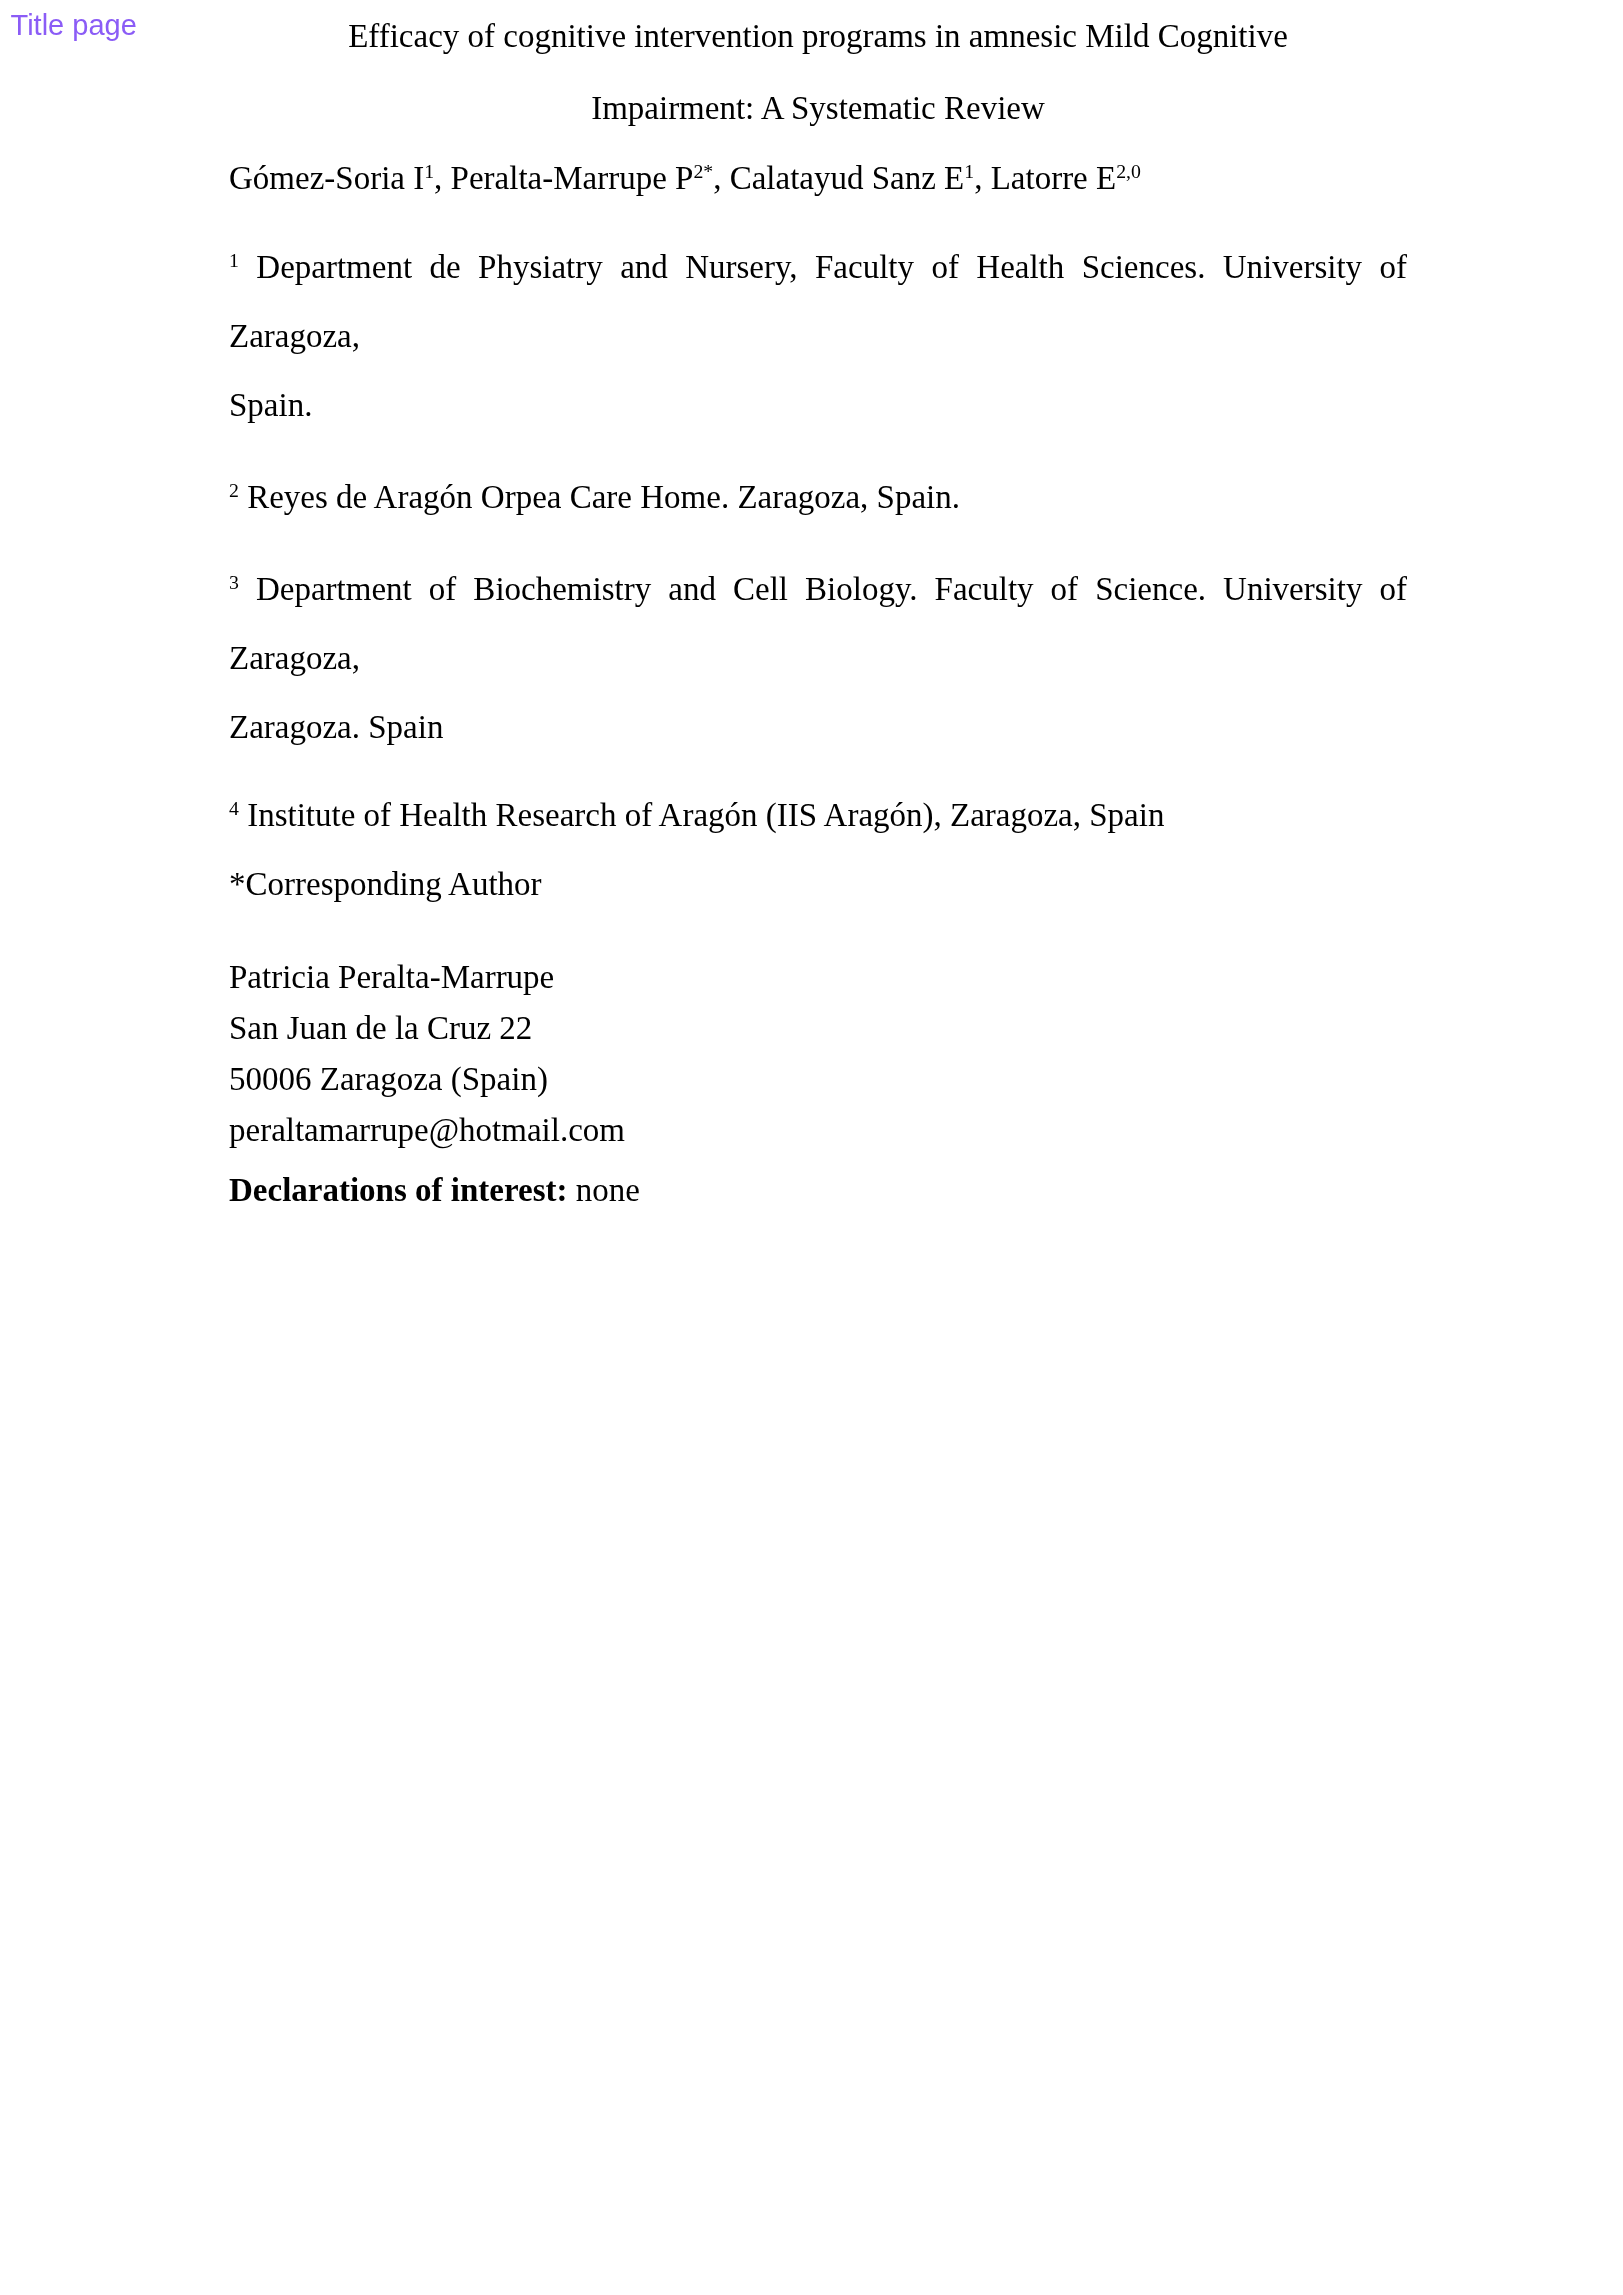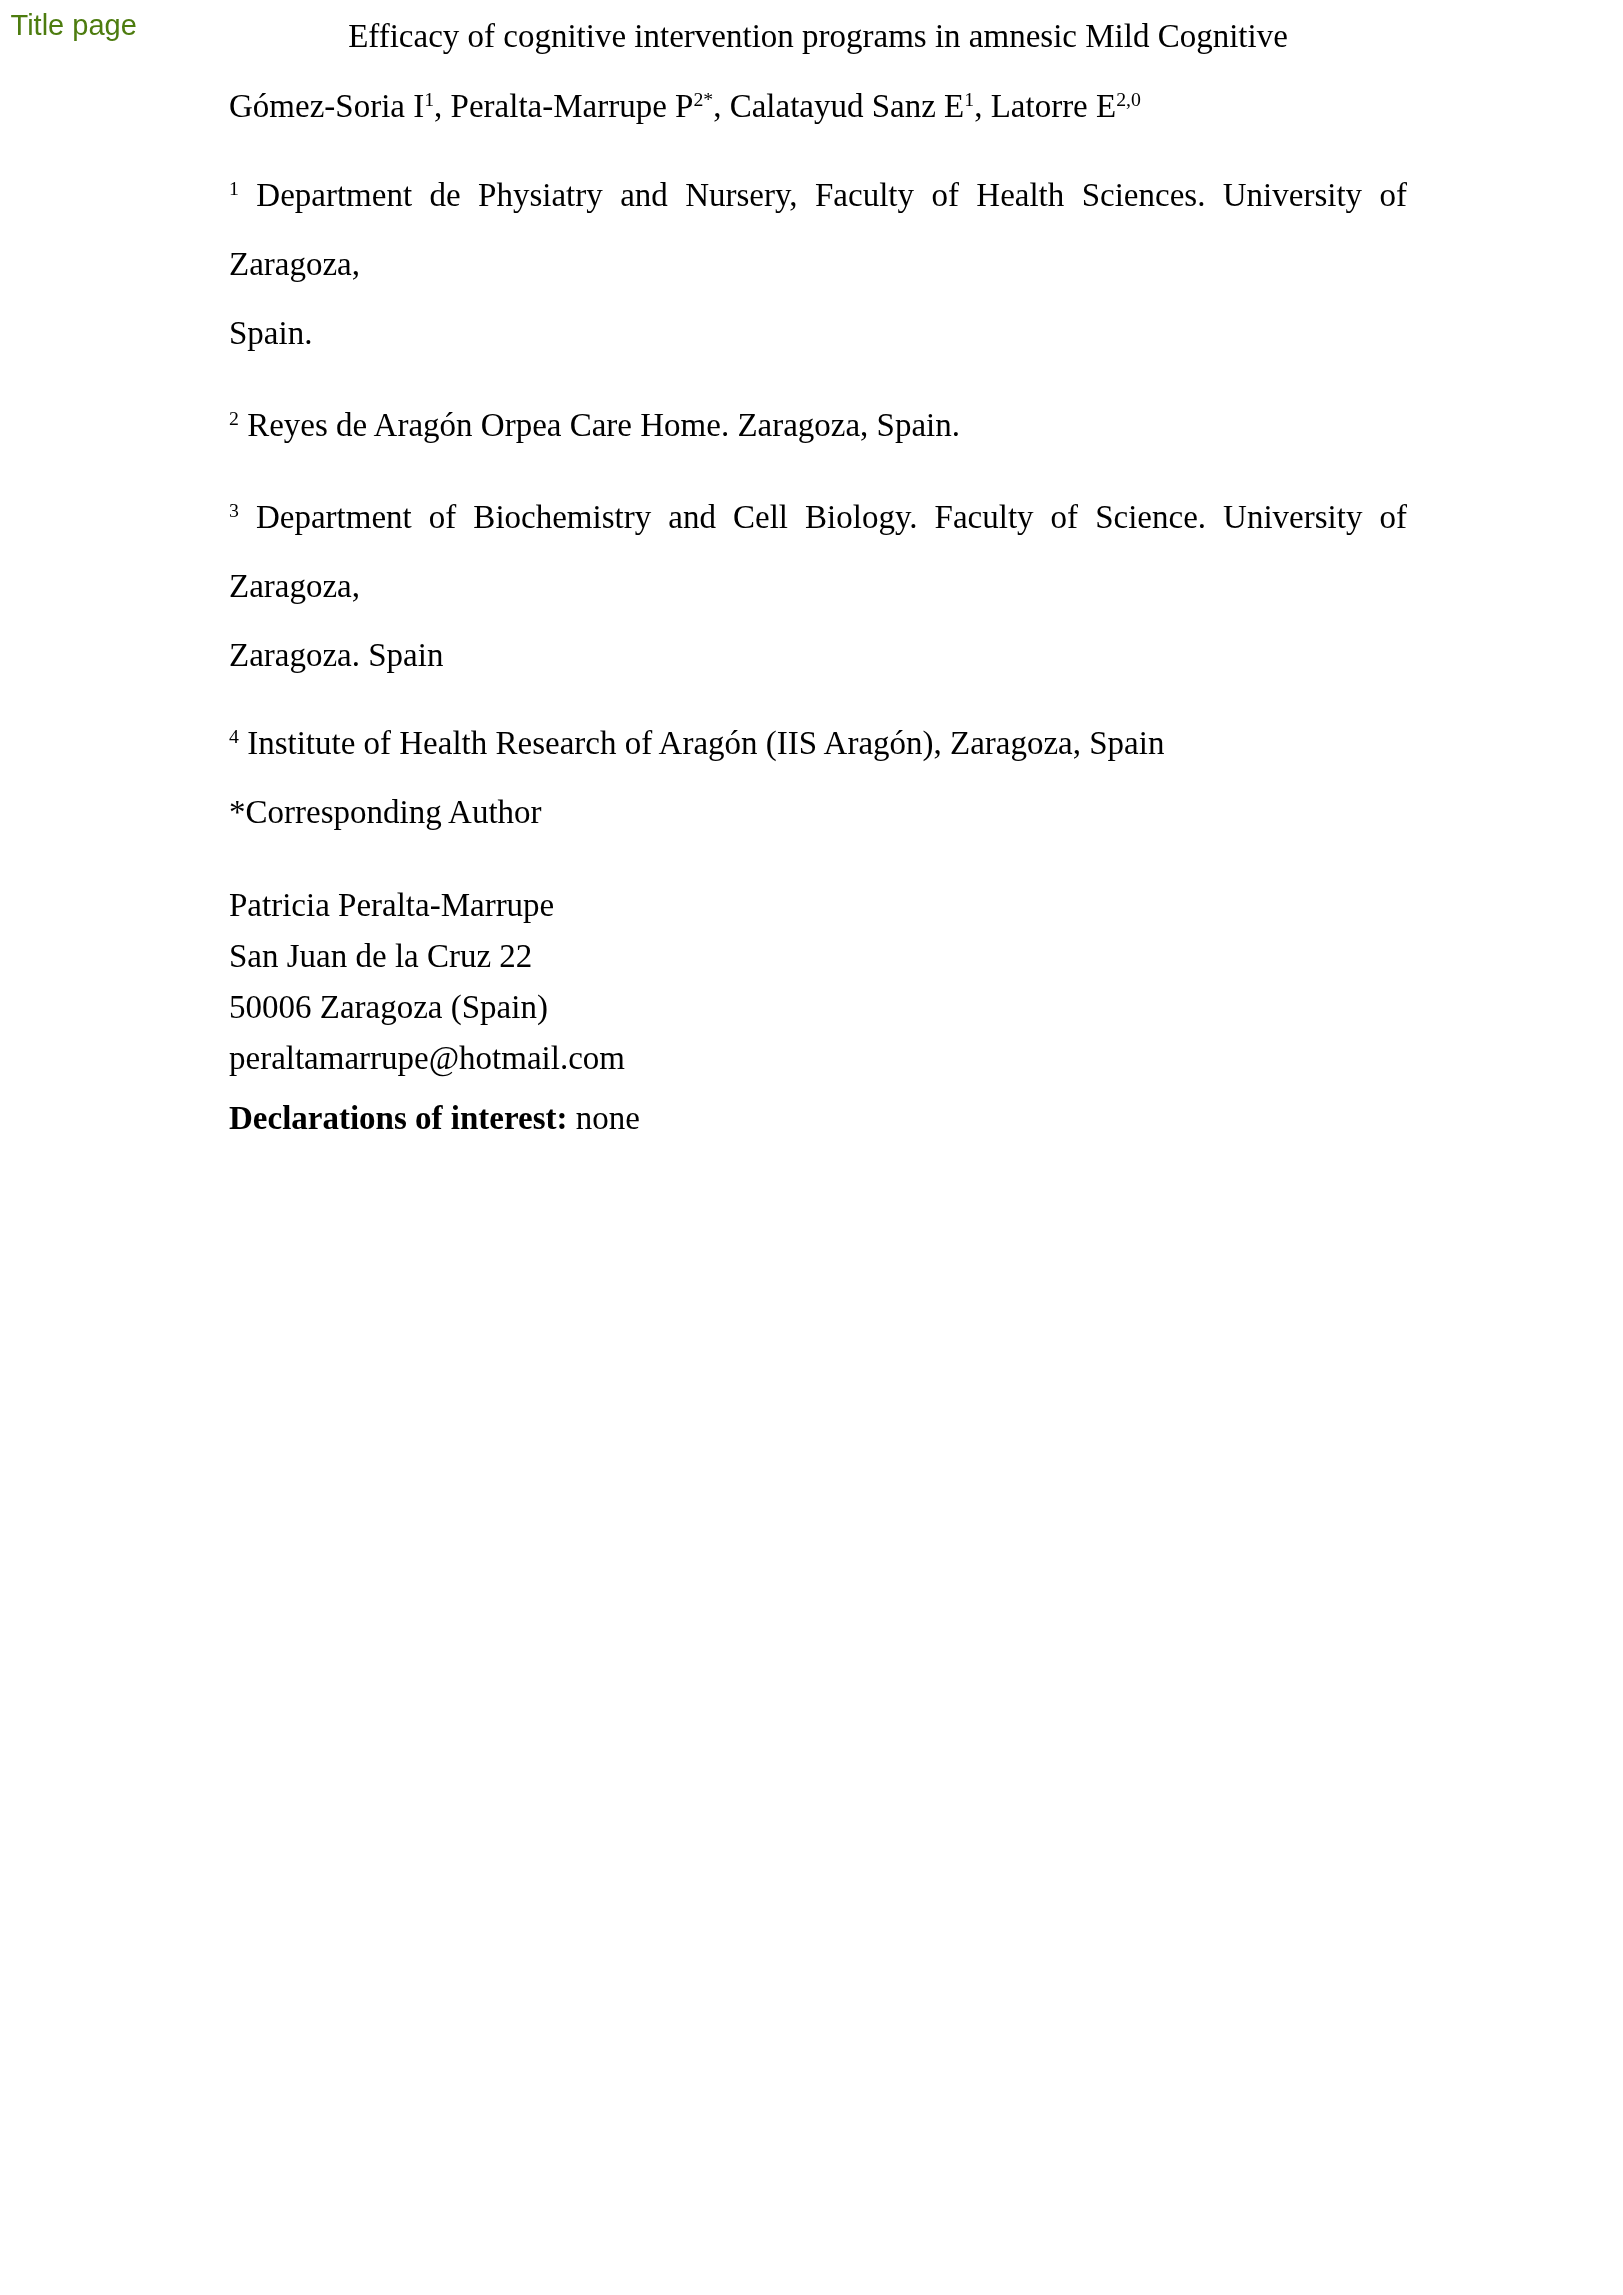--- a/index.html
+++ b/index.html
@@ -12,21 +12,21 @@
     font-family: "Liberation Serif", "DejaVu Serif", serif;
     overflow: hidden;
   }
   .page-label {
     position: absolute;
     top: 7.9px;
     left: 10.5px;
     font-family: "Liberation Sans", "DejaVu Sans", sans-serif;
     font-size: 29px;
     line-height: 1.2;
-    color: #4d7c0f;
+    color: #8b5cf6;
   }
   .content {
     position: absolute;
     top: 0;
     left: 229px;
     width: 1178px;
   }
   .content p, .content h1 { margin: 0; padding: 0; font-weight: normal; }
 
   .title {
@@ -89,20 +89,21 @@
 <body>
 
 <div class="page">
 
   <div class="page-label">Title page</div>
 
   <main class="content">
 
     <h1 class="title">
       <span class="tline">Efficacy of cognitive intervention programs in amnesic Mild Cognitive</span>
+      <span class="tline">Impairment: A Systematic Review</span>
     </h1>
 
     <p class="authors">Gómez-Soria I<sup>1</sup>, Peralta-Marrupe P<sup>2*</sup>, Calatayud Sanz E<sup>1</sup>, Latorre E<sup>2,0</sup></p>
 
     <p class="aff mt30">
       <span class="jline"><sup>1</sup> <span>Department de Physiatry and Nursery, Faculty of Health Sciences. University of Zaragoza,</span></span>
       <span class="pline">Spain.</span>
     </p>
 
     <p class="aff mt35">

